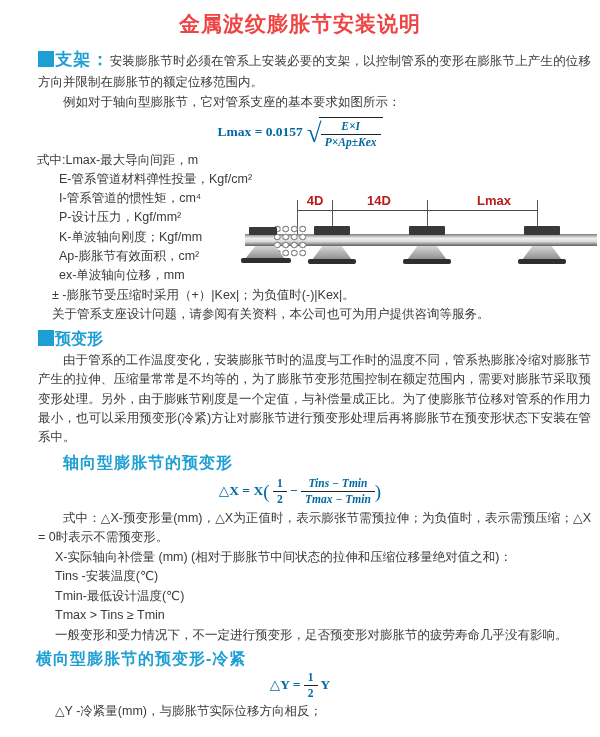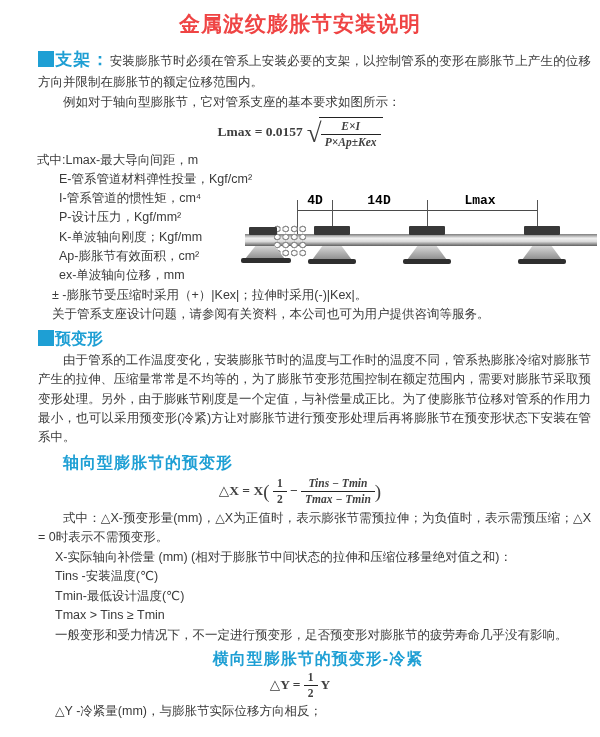--- a/index.html
+++ b/index.html
@@ -12,25 +12,25 @@
     letter-spacing:1px;line-height:28px;
   }
   .para{font-size:12.5px;line-height:20.5px;text-align:justify;margin:0 9px 0 38px;}
   .lead{margin-top:12px;}
   .indent{text-indent:2em;}
   .sq{display:inline-block;width:16px;height:16px;background:#1e9fd4;vertical-align:-2px;margin-right:1px;}
   .support-head{color:#1e9fd4;font-size:17px;font-weight:bold;letter-spacing:1px;}
   .section-head{margin:4px 0 0 38px;font-size:16px;font-weight:bold;color:#1e9fd4;line-height:21px;}
   .sub-blue{font-weight:bold;color:#1e9fd4;font-size:16px;letter-spacing:1px;line-height:20px;}
   .axial-head{margin:5px 0 0 63px;}
-  .lateral-head{margin:4px 0 0 36px;text-align:center;}
+  .lateral-head{margin:4px 0 0 36px;}
   
   .formula{
     text-align:center;font-family:"Liberation Serif","DejaVu Serif",serif;
-    font-weight:bold;color:#404040;font-size:13.5px;
+    font-weight:bold;color:#0369a1;font-size:13.5px;
   }
   .f-lmax{margin:4px 0 2px;}
   .frac{display:inline-block;vertical-align:middle;text-align:center;font-size:11.5px;line-height:13px;}
   .frac .num{display:block;border-bottom:1px solid #222;padding:0 4px 1px;}
   .frac .den{display:block;padding:1px 4px 0;}
   .ital{font-style:italic;}
   .radical{font-size:27px;font-weight:400;vertical-align:middle;margin:0 -3px 0 4px;line-height:20px;}
   .rooted{display:inline-block;vertical-align:middle;border-top:1.5px solid #222;padding:2px 2px 0;}
   .f-axial{margin:4px 8px 2px;}
   .f-axial .paren{font-size:19px;vertical-align:middle;font-weight:400;}
@@ -42,22 +42,22 @@
   .defs > div:nth-child(8),.defs > div:nth-child(9){padding-left:15px;}
   .plist{margin:0 9px 0 55px;font-size:12.5px;line-height:19.5px;}
   .explain{margin-top:3px;}
   .final-line{margin:2px 9px 0 55px;font-size:12.5px;line-height:19px;}
   
   .diagram{position:absolute;left:245px;top:192px;width:352px;height:95px;}
   .dim-line{position:absolute;top:18px;left:52px;width:240px;border-top:1px solid #4a4a4a;}
   .tick{position:absolute;top:8px;width:1px;height:34px;background:#555;}
   .t1{left:52px;}.t2{left:87px;}.t3{left:182px;}.t4{left:292px;}
   .dim-label{position:absolute;top:1px;transform:translateX(-50%);
-    font-family:Liberation Mono, monospace;font-weight:bold;font-size:13px;color:#000000;}
-  .l1{left:70px;}.l2{left:134px;}.l3{left:235px;}
+    font-family:Liberation Sans, sans-serif;font-weight:bold;font-size:13px;color:#b91c1c;}
+  .l1{left:70px;}.l2{left:134px;}.l3{left:249px;}
   .pipe{position:absolute;left:0;top:42px;width:352px;height:12px;
     background:linear-gradient(180deg,#7d7d7d 0%,#f0f0f0 35%,#dcdcdc 62%,#5f5f5f 100%);}
   .bellows{position:absolute;left:28px;top:33px;width:34px;height:32px;
     background-image:radial-gradient(circle,#fdfdfd 33%,#8f8f8f 40% 58%,transparent 62%);
     background-size:8.5px 8px;}
   .support{position:absolute;top:34px;width:48px;height:40px;}
   .s1{left:63px;}.s2{left:158px;}.s3{left:273px;}
   .support .cap{position:absolute;left:6px;top:0;width:36px;height:9px;background:#383838;border-radius:1px;}
   .support .trap{position:absolute;left:4px;top:20px;width:40px;height:14px;
     background:linear-gradient(180deg,#d6d6d6,#8c8c8c);clip-path:polygon(26% 0,74% 0,100% 100%,0 100%);}
@@ -80,21 +80,21 @@
 </div>
 
 <div class="defs">
   <div>式中:Lmax-最大导向间距，m</div>
   <div>E-管系管道材料弹性投量，Kgf/cm²</div>
   <div>I-管系管道的惯性矩，cm⁴</div>
   <div>P-设计压力，Kgf/mm²</div>
   <div>K-单波轴向刚度；Kgf/mm</div>
   <div>Ap-膨胀节有效面积，cm²</div>
   <div>ex-单波轴向位移，mm</div>
-  <div>± -膨胀节受压缩时采用（+）|Kex|；拉伸时采用(-)|Kex|。</div>
+  <div>± -膨胀节受压缩时采用（+）|Kex|；为负值时(-)|Kex|。</div>
   <div>关于管系支座设计问题，请参阅有关资料，本公司也可为用户提供咨询等服务。</div>
 </div>
 
 <div class="diagram">
   <div class="dim-line"></div>
   <div class="tick t1"></div>
   <div class="tick t2"></div>
   <div class="tick t3"></div>
   <div class="tick t4"></div>
   <div class="dim-label l1">4D</div>

